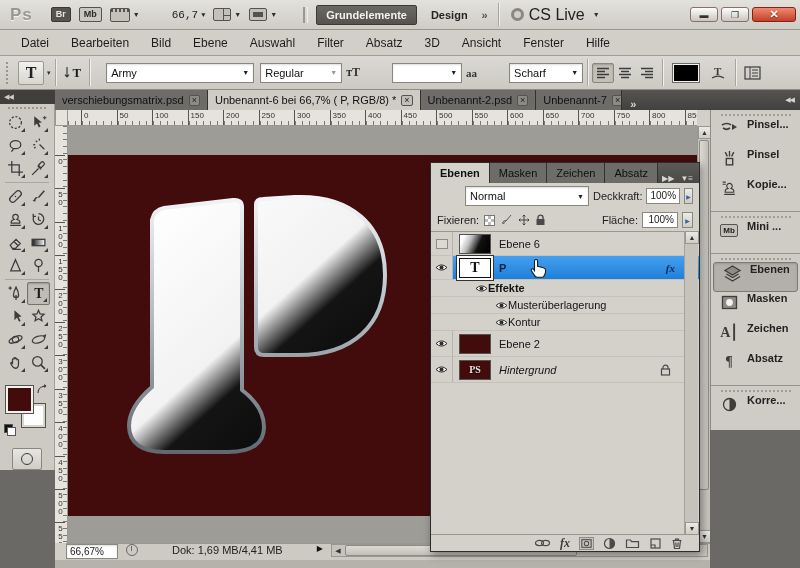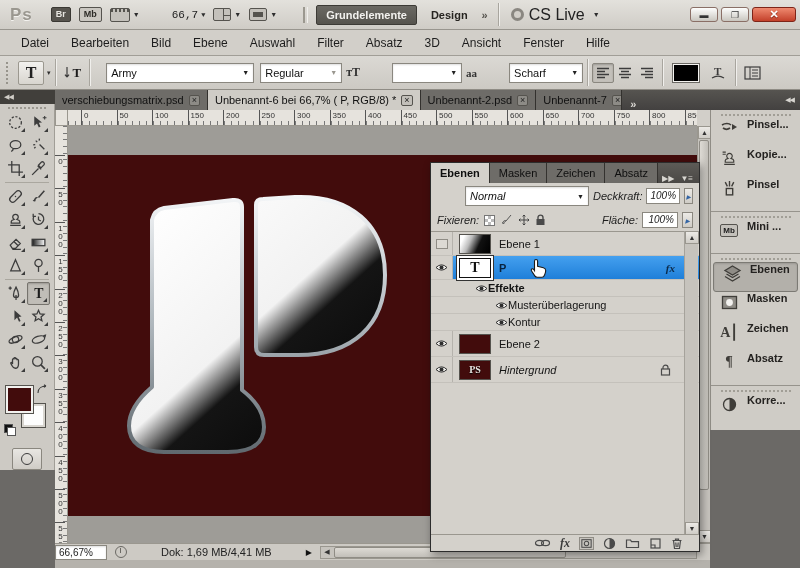--- a/index.html
+++ b/index.html
@@ -116,42 +116,42 @@
         padding:1px 0 0 1px;letter-spacing:-1px;}
   .docarea{left:68px;top:126px;width:629px;height:417px;background:#9e9c97;overflow:hidden;}
   .canvas{position:absolute;left:0;top:29px;width:629px;height:361px;background:#420c0c;}
   .vscroll{left:697px;top:126px;width:13px;height:417px;background:#c6c3bd;border-left:1px solid #9a978f;}
   .scr-arrow{width:13px;height:13px;display:flex;align-items:center;justify-content:center;font-size:7px;color:#333;
              background:linear-gradient(#eceae6,#cfccc6);border:1px solid #9a978f;}
   .vthumb{position:absolute;left:1px;top:14px;width:10px;height:350px;background:linear-gradient(90deg,#dddad4,#c2bfb9);
           border:1px solid #8f8c85;border-radius:2px;}
 
   
-  .statusrow{left:55px;top:543px;width:655px;height:17px;background:#cdcac4;border-top:1px solid #9a978f;
-             display:flex;align-items:center;font-size:11px;}
+  .statusrow{left:66px;top:543px;width:655px;height:17px;background:#cdcac4;border-top:1px solid #9a978f;
+             display:flex;font-size:11px;}
   .zoom-box{width:52px;height:15px;background:#fff;border:1px solid #8a877f;box-shadow:inset 0 1px 2px #00000022;
             font-size:10px;padding:1px 3px;}
   .status-clock{width:12px;height:12px;border-radius:50%;border:1.4px solid #6b6964;margin:0 8px;position:relative;}
   .status-clock::after{content:"";position:absolute;left:4px;top:1px;width:1.4px;height:5px;background:#6b6964;}
   .doc-info{margin:0 26px;color:#222;}
   .status-arr{font-size:8px;color:#111;margin:0 8px;}
   .hscroll{position:relative;flex:1;height:13px;background:#c6c3bd;border:1px solid #9a978f;margin-right:13px;display:flex;align-items:center;}
   .hthumb{position:absolute;left:13px;top:0;width:62%;height:11px;background:linear-gradient(#dddad4,#c2bfb9);
           border:1px solid #8f8c85;border-radius:2px;}
   .bottomstrip{left:55px;top:560px;width:655px;height:8px;background:#b5b2ac;}
 
   
   .layers-panel{left:430px;top:162px;width:270px;height:390px;background:#d4d1cb;border:1px solid #2c2c2c;
                 box-shadow:2px 3px 8px #00000066;z-index:6;font-size:11px;}
   .lp-tabs{height:20px;background:linear-gradient(#5d5b57,#4a4845);display:flex;align-items:flex-end;}
   .lp-tab{height:20px;padding:0 9px;display:flex;align-items:center;font-size:11px;color:#0f0f0f;
           background:#6e6c68;border-right:1px solid #34322f;}
   .lp-tab.active{background:#d4d1cb;font-weight:bold;}
   .lp-tabicons{margin-left:auto;color:#d8d6d1;font-size:8px;display:flex;gap:6px;padding-right:6px;align-items:center;}
-  .lp-row{display:flex;align-items:center;padding:0 6px;gap:4px;font-style:italic;}
+  .lp-row{display:flex;align-items:center;padding:0 6px;gap:4px;}
   .lp-blend{height:26px;}
   .lp-fix{height:22px;}
   .lp-label{font-size:11px;color:#1d1d1d;}
   .valbox{width:36px;height:16px;background:#fff;border:1px solid #8a877f;font-size:10px;text-align:right;padding:1px 3px;}
   .spin{width:11px;height:16px;border:1px solid #8a877f;background:linear-gradient(#eceae6,#cfccc6);
         display:flex;align-items:center;justify-content:center;font-size:6px;color:#3465a4;}
   .fix-ico{width:13px;height:13px;display:flex;align-items:center;justify-content:center;}
   .checker{width:11px;height:11px;border:1px solid #777;
            background:repeating-conic-gradient(#bbb 0 25%,#fff 0 50%);background-size:6px 6px;}
   .lp-list{border-top:1px solid #9a978f;}
@@ -572,21 +572,21 @@
       <span class="valbox">100%</span>
       <span class="spin">▶</span>
     </div>
     <div class="lp-list">
 
       <div class="layer-row">
         <span class="eye-cell">
             <span class="eye-empty"></span>
           </span>
         <span class="lthumb" style="background:linear-gradient(115deg,#fff 12%,#bbb 34%,#111 62%,#000 100%);"></span>
-        <span class="lname">Ebene 1</span>
+        <span class="lname">Ebene 6</span>
       </div>
 
       <div class="layer-row row-sel">
         <span class="eye-cell" style="background:#d4d1cb;">
           <svg width="13" height="9" viewBox="0 0 13 9">
               <path d="M1 4.5Q6.5-.8 12 4.5 6.5 9.8 1 4.5Z" fill="#f4f3f0" stroke="#2e2e2e"></path>
               <circle cx="6.5" cy="4.5" r="2" fill="#2e2e2e"></circle>
             </svg>
         </span>
         <span class="lthumb" style="background:#fff;border:1px solid #111;box-shadow:0 0 0 2px #fff,0 0 0 3px #333;display:flex;align-items:center;justify-content:center;font-family:'Liberation Serif',serif;font-weight:bold;font-size:14px;color:#111;">T</span>
@@ -690,33 +690,33 @@
           <svg width="19" height="16" viewBox="0 0 19 16">
             <path d="M2 5c3-2 7-2 9 0M3 8c2 1.5 5 1.5 7 0" stroke-width="1.6"></path>
             <path d="M12 4l5 3-5 3" fill="#3f3d39" stroke="none"></path>
           </svg>
         </span>
       <span class="dock-label">Pinsel...</span>
     </div>
     <div class="dock-item">
       <span class="dock-ico">
           <svg width="17" height="17" viewBox="0 0 16 16">
-            <path d="M3 13.5h10M4 11.5h8V9.9c0-1-1.4-1.6-2.6-2a2.6 2.6 0 1 0-2.8 0c-1.2.4-2.6 1-2.6 2zM1.5 2h3M1.5 4h3" stroke-width="1.1"></path>
-          </svg>
-        </span>
-      <span class="dock-label">Kopie...</span>
+            <path d="M8 1v5M4 2l2 4M12 2l-2 4"></path>
+            <rect x="5" y="8" width="6" height="6"></rect>
+          </svg>
+        </span>
+      <span class="dock-label">Pinsel</span>
     </div>
     <div class="dock-item">
       <span class="dock-ico">
           <svg width="17" height="17" viewBox="0 0 16 16">
-            <path d="M8 1v5M4 2l2 4M12 2l-2 4"></path>
-            <rect x="5" y="8" width="6" height="6"></rect>
-          </svg>
-        </span>
-      <span class="dock-label">Pinsel</span>
+            <path d="M3 13.5h10M4 11.5h8V9.9c0-1-1.4-1.6-2.6-2a2.6 2.6 0 1 0-2.8 0c-1.2.4-2.6 1-2.6 2zM1.5 2h3M1.5 4h3" stroke-width="1.1"></path>
+          </svg>
+        </span>
+      <span class="dock-label">Kopie...</span>
     </div>
     <div class="dock-div"></div>
     <div class="dock-grip"></div>
     <div class="dock-item">
       <span class="dock-ico">
           <span class="mb-chip">Mb</span>
         </span>
       <span class="dock-label">Mini ...</span>
     </div>
     <div class="dock-div"></div>

